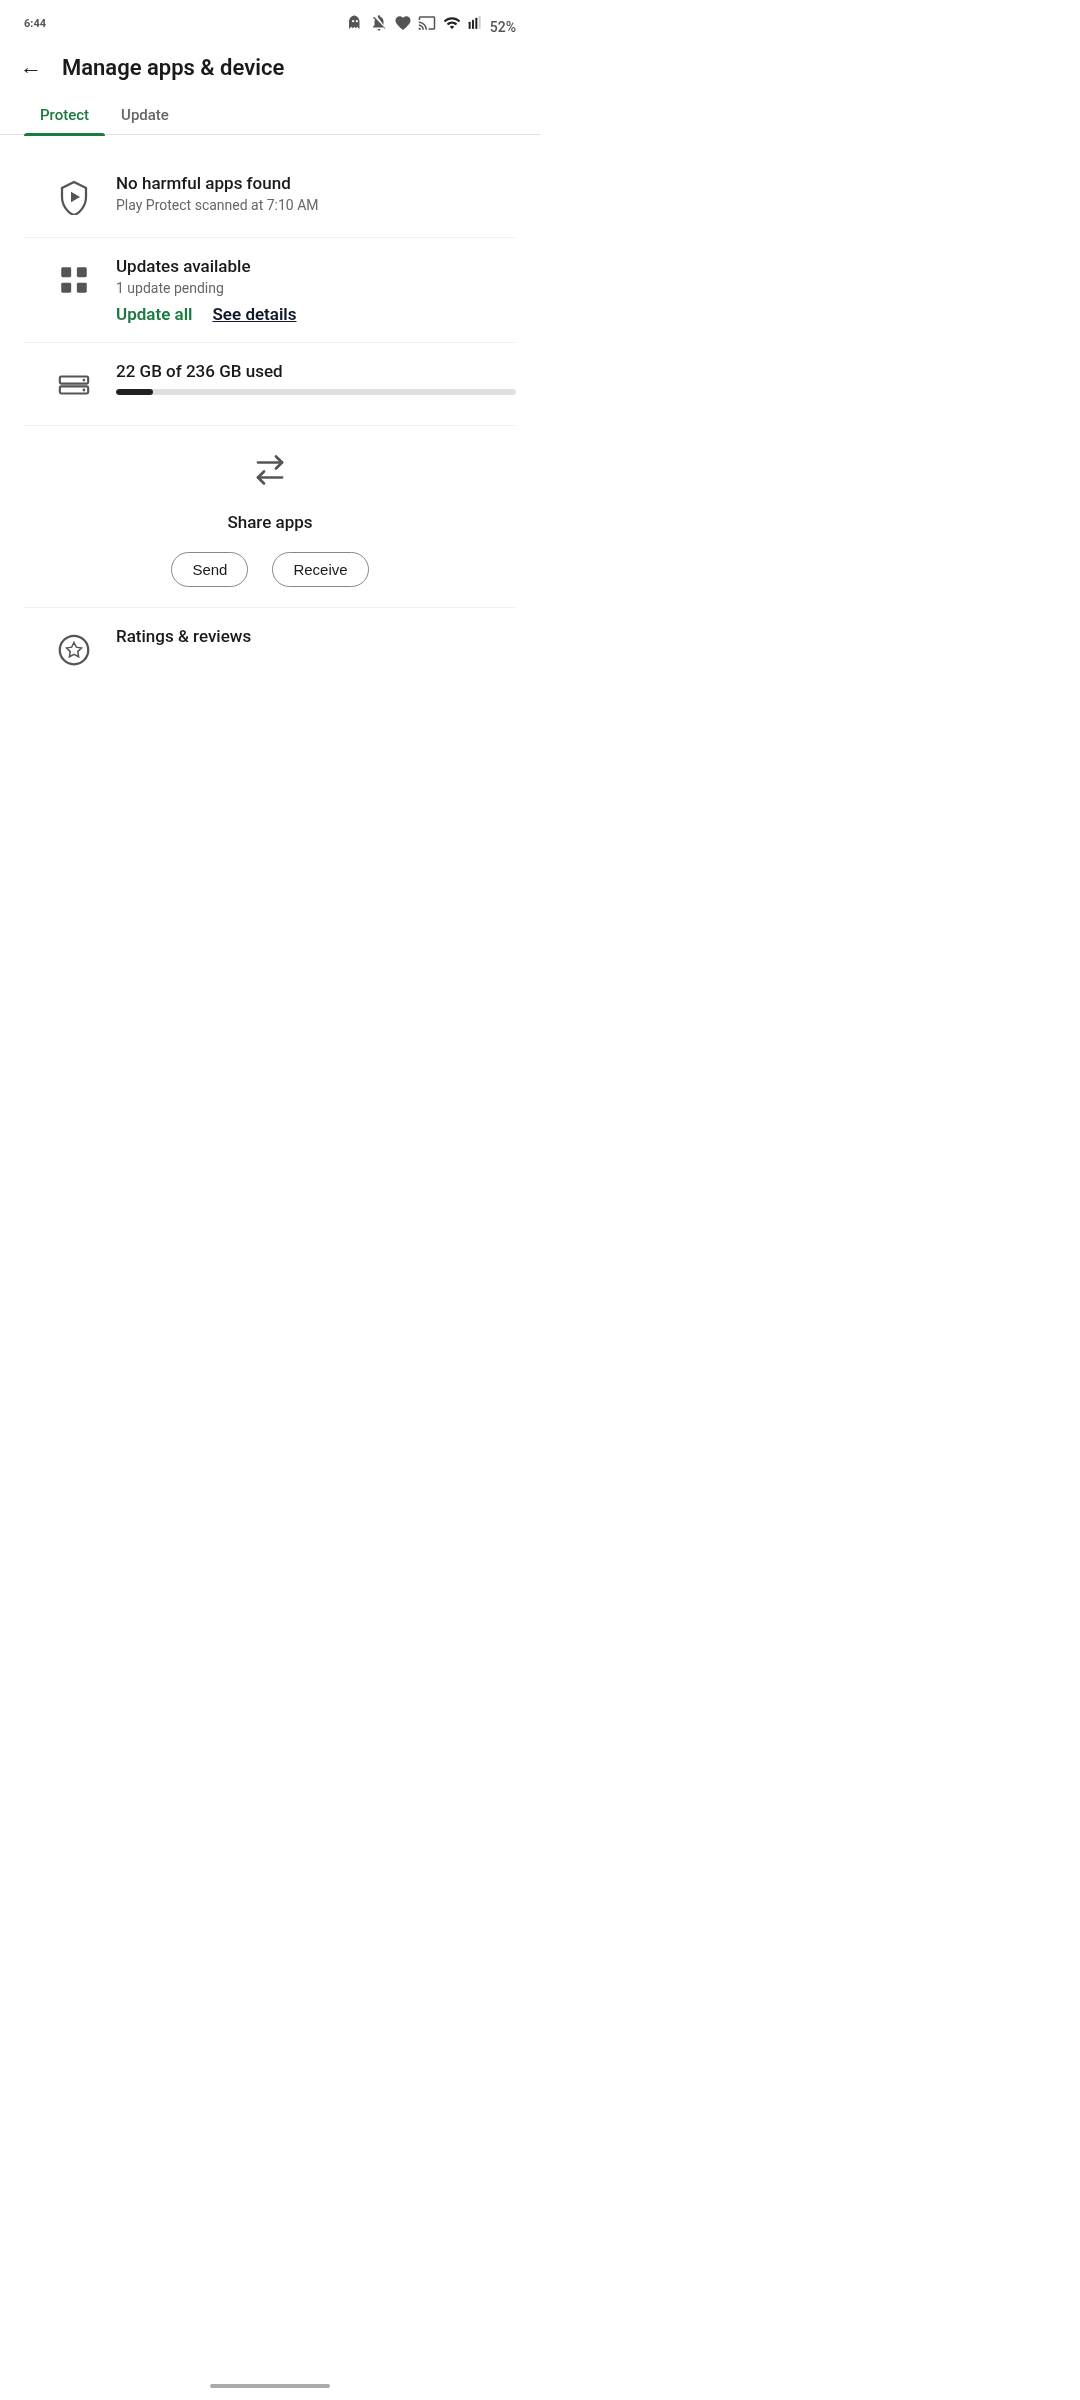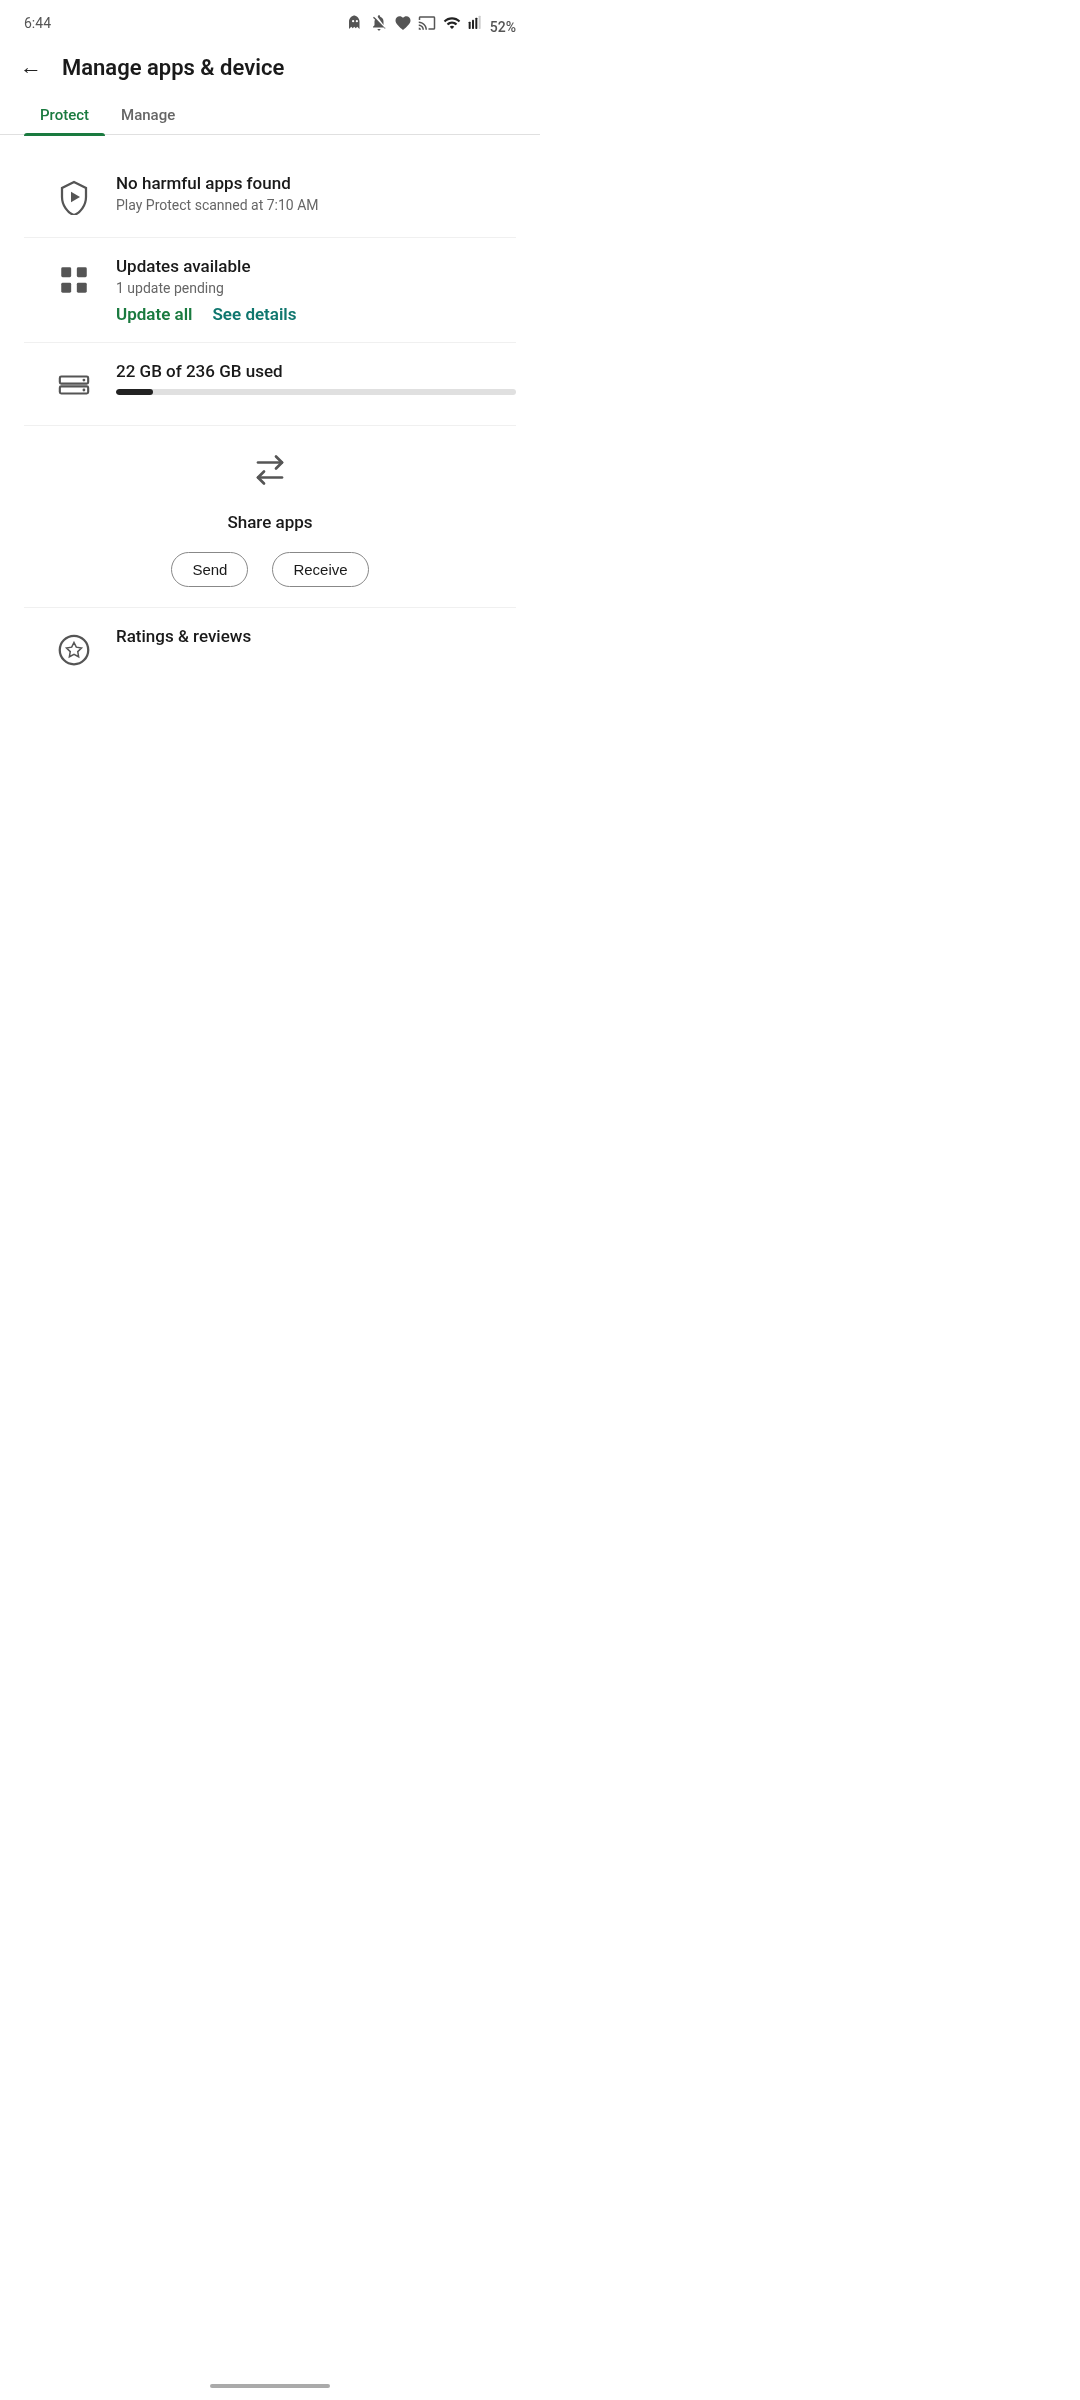--- a/index.html
+++ b/index.html
@@ -15,22 +15,22 @@
 
     
     .status-bar {
       display: flex;
       justify-content: space-between;
       align-items: center;
       padding: 10px 24px 8px 24px;
       height: 44px;
     }
     .status-time {
-      font-size: 14px;
-      font-weight: 400;
+      font-size: 11px;
+      font-weight: 700;
       color: #555;
     }
     .status-icons {
       display: flex;
       align-items: center;
       gap: 6px;
     }
     .status-icons span {
       font-size: 13px;
       color: #555;
@@ -250,21 +250,21 @@
 <div class="top-bar">
   <span class="back-arrow">←</span>
   <span class="page-title">Manage apps &amp; device</span>
 </div>
 
 <div class="tabs">
   <div class="tab active">
     <span>Protect</span>
   </div>
   <div class="tab">
-    <span>Manage</span>
+    <span>Update</span>
   </div>
 </div>
 
 <div class="content">
 
   <div class="section-item">
     <div class="icon-wrap">
       <svg width="36" height="36" viewBox="0 0 24 24" fill="none">
         <path d="M12 2L4 6v6c0 5.55 3.84 10.74 8 12 4.16-1.26 8-6.45 8-12V6l-8-4z" stroke="#555" stroke-width="1.5" fill="none"></path>
         <polygon points="10,8.5 10,15.5 16,12" fill="#555"></polygon>
@@ -285,21 +285,21 @@
         <rect x="14" y="3" width="7" height="7" rx="1" fill="#555"></rect>
         <rect x="3" y="14" width="7" height="7" rx="1" fill="#555"></rect>
         <rect x="14" y="14" width="7" height="7" rx="1" fill="#555"></rect>
       </svg>
     </div>
     <div class="section-text">
       <div class="section-title">Updates available</div>
       <div class="section-subtitle">1 update pending</div>
       <div class="action-links">
         <span class="action-link" style="color:#1a7a3f;">Update all</span>
-        <span class="action-link" style="color:#0f766e;">See details</span>
+        <span class="action-link" style="color:#0f172a;text-decoration:underline;">See details</span>
       </div>
     </div>
   </div>
 
   <div class="divider"></div>
 
   <div class="section-item">
     <div class="icon-wrap">
       <svg width="34" height="34" viewBox="0 0 24 24" fill="none">
         <rect x="2" y="6" width="20" height="5" rx="1" stroke="#555" stroke-width="1.5" fill="none"></rect>

